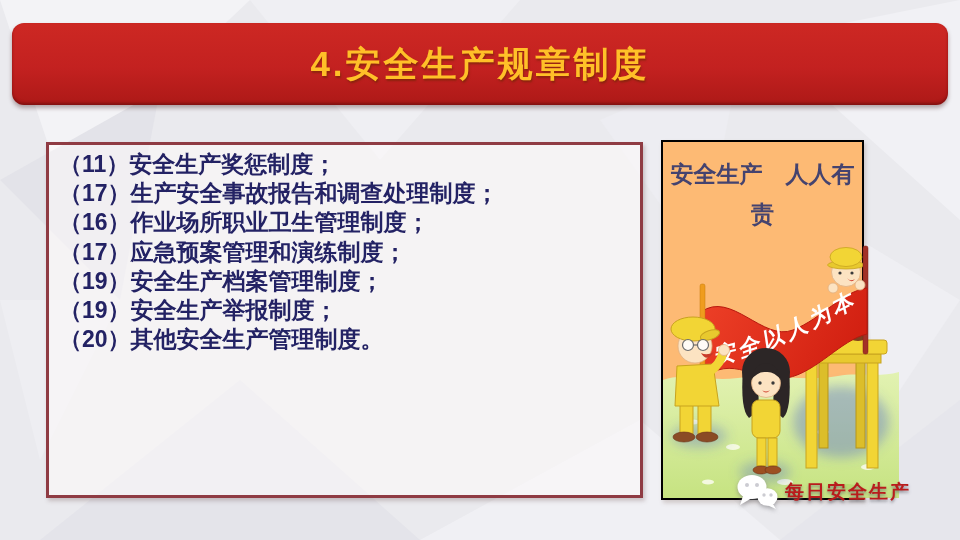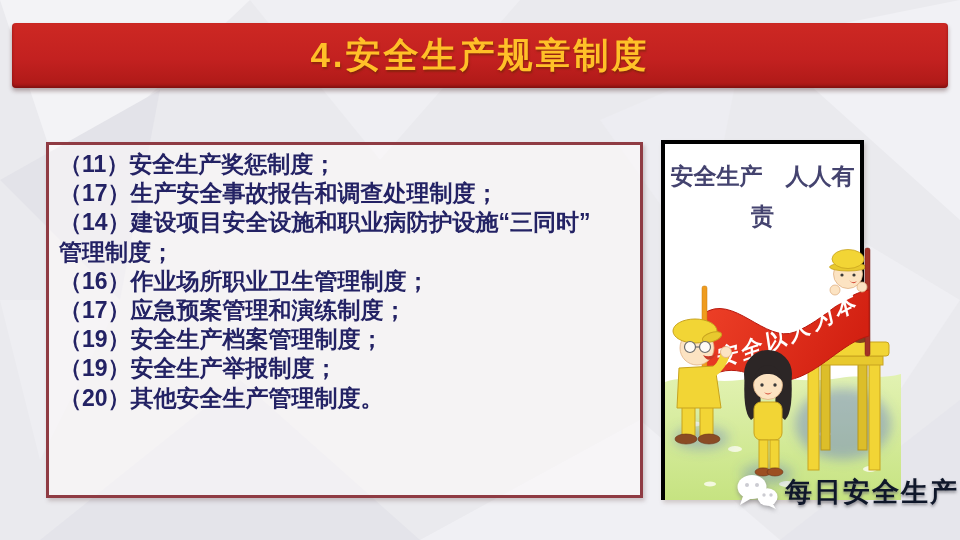--- a/index.html
+++ b/index.html
@@ -5,23 +5,23 @@
   html,body{margin:0;padding:0;background:#d8d8dd;}
   .slide{
     position:relative;width:960px;height:540px;overflow:hidden;
     background:#eaeaee;
     font-family:"Liberation Sans","DejaVu Sans",sans-serif;
   }
   .bg-pattern{position:absolute;left:0;top:0;width:960px;height:540px;}
 
   
   .header{
-    position:absolute;left:12px;top:23px;width:936px;height:65px;
+    position:absolute;left:12px;top:23px;width:936px;height:82px;
     background:linear-gradient(180deg,#cd2823 0%,#c32120 55%,#ad1917 100%);
-    border-radius:4px;
+    border-radius:12px;
     box-shadow:0 3px 4px rgba(60,20,20,.35), inset 0 -2px 3px rgba(90,10,10,.55);
     display:flex;align-items:center;justify-content:center;
   }
   .header .title{
     color:#ffc028;font-size:35px;font-weight:bold;letter-spacing:3px;
     text-shadow:1px 2px 2px rgba(100,40,0,.55);
   }
 
   
   .rules-box{
@@ -32,38 +32,38 @@
     padding:5px 4px 4px 10px;
   }
   .rule{
     white-space:pre-wrap;
     font-size:23px;line-height:29.2px;font-weight:bold;color:#232264;
   }
 
   
   .poster{
     position:absolute;left:661px;top:140px;width:203px;height:360px;
-    background:#ffffff;border:4px solid #000000;box-sizing:border-box;
+    background:#fdba74;border:2px solid #000000;box-sizing:border-box;
     box-shadow:2px 3px 4px rgba(120,90,80,.25);
   }
   .slogan{
     position:absolute;left:0;top:12px;width:100%;text-align:center;
     font-size:23px;line-height:40px;font-weight:bold;color:#44436f;
     letter-spacing:0px;
   }
   .illustration{position:absolute;left:0px;top:90px;width:236px;height:266px;}
 
   
   .watermark{
     position:absolute;left:736px;top:474px;display:flex;align-items:center;gap:7px;
     z-index:20;
   }
   .watermark .wechat{filter:drop-shadow(0 2px 2px rgba(120,120,125,.6));}
   .watermark .label{
-    color:#0f172a;font-size:27px;font-weight:bold;letter-spacing:2px;
+    color:#b91c1c;font-size:19px;font-weight:bold;letter-spacing:2px;
     text-shadow:0 2px 3px rgba(110,110,118,.75);
   }
 </style>
 </head>
 <body>
 
 <div class="slide">
 
   <svg class="bg-pattern" viewBox="0 0 960 540">
     <polygon points="0,0 250,0 60,180" fill="#f3f3f6"></polygon>
@@ -78,22 +78,20 @@
     <polygon points="860,240 960,300 880,420" fill="#efeff3"></polygon>
   </svg>
 
   <div class="header">
     <span class="title">4.安全生产规章制度</span>
   </div>
 
   <div class="rules-box">
     <div class="rule">（11）安全生产奖惩制度；</div>
     <div class="rule">（17）生产安全事故报告和调查处理制度；</div>
-    <div class="rule">（14）建设项目安全设施和职业病防护设施“三同时”
-管理制度；</div>
     <div class="rule">（16）作业场所职业卫生管理制度；</div>
     <div class="rule">（17）应急预案管理和演练制度；</div>
     <div class="rule">（19）安全生产档案管理制度；</div>
     <div class="rule">（19）安全生产举报制度；</div>
     <div class="rule">（20）其他安全生产管理制度。</div>
   </div>
 
   <div class="poster">
     <div class="slogan">
       <div>安全生产　人人有责</div>

